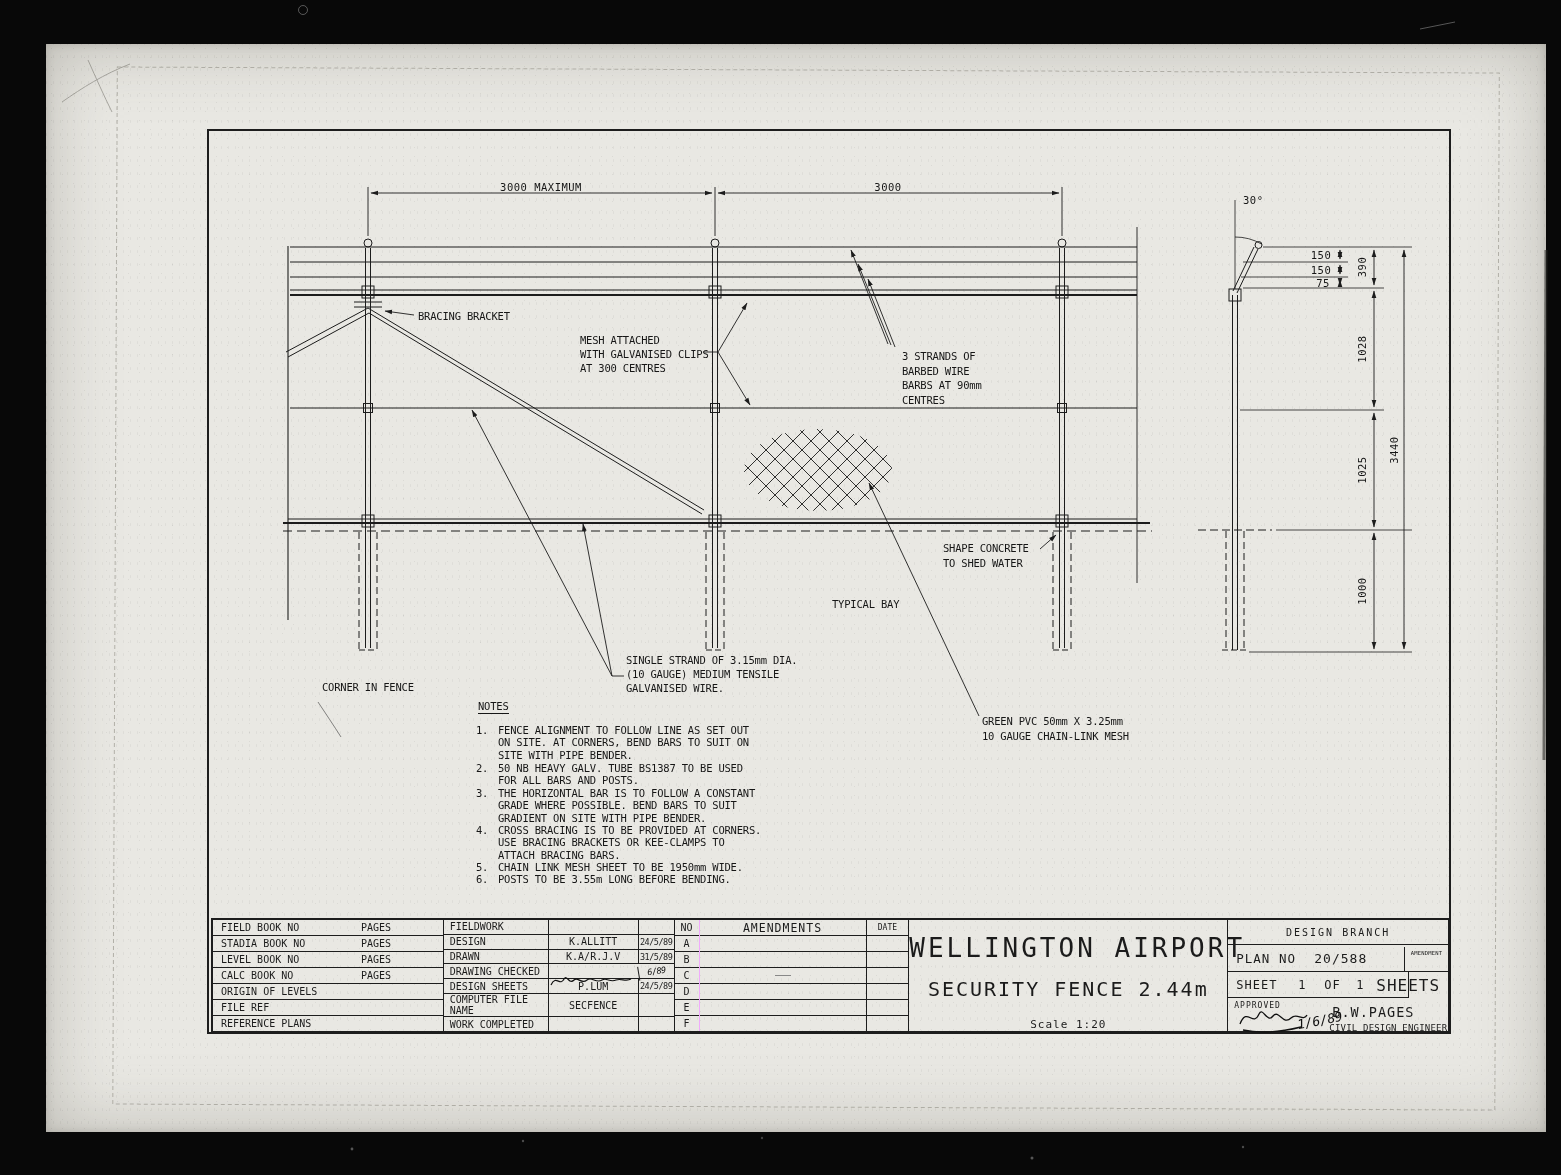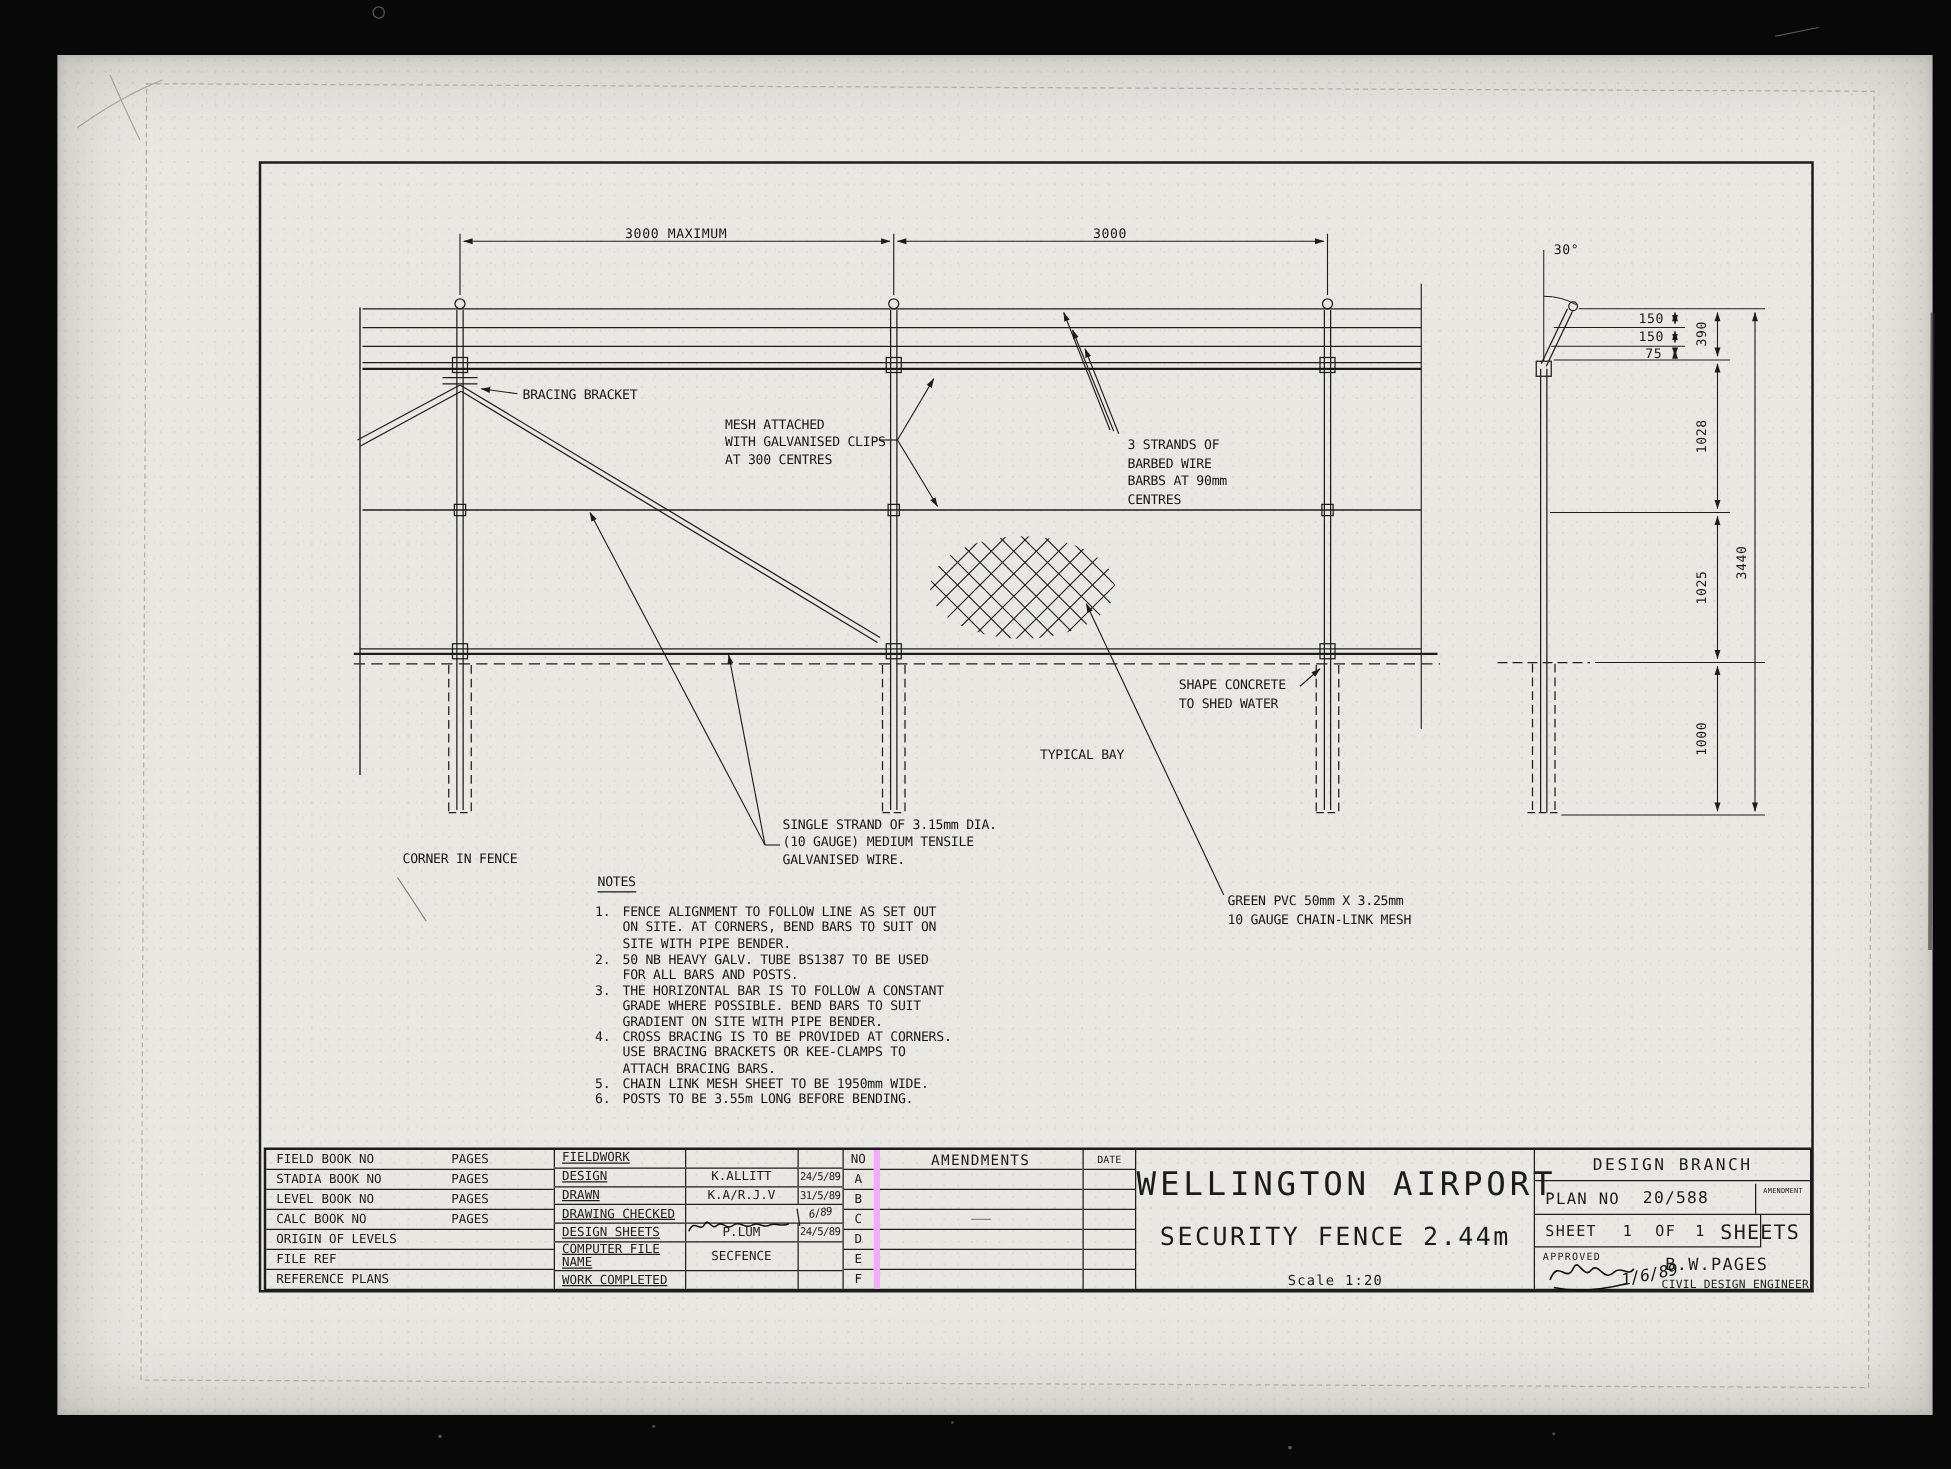--- a/index.html
+++ b/index.html
@@ -22,37 +22,37 @@
   
   #tblock{position:absolute;left:211px;top:918px;width:1239px;height:115px;z-index:5;
           display:flex;border:2px solid #1d1d1d;box-sizing:border-box;font-size:10px;}
   #tblock .sec{box-sizing:border-box;height:100%;}
   .rows7{display:flex;flex-direction:column;}
   .rows7>div{flex:1;border-bottom:1px solid #1d1d1d;display:flex;align-items:center;box-sizing:border-box;}
   .rows7>div:last-child{border-bottom:none;}
   .tb-books{width:231px;}
   .tb-books .lblc{padding-left:8px;width:140px;}
   .tb-work{width:231px;}
-  .tb-work .wl{border-left:1px solid #1d1d1d;width:105px;height:100%;display:flex;align-items:center;padding-left:6px;box-sizing:border-box;text-decoration:underline;}
+  .tb-work .wl{border-left:1px solid #1d1d1d;width:105px;height:100%;display:flex;align-items:center;padding-left:6px;box-sizing:border-box;}
   .tb-work .wn{border-left:1px solid #1d1d1d;width:90px;height:100%;display:flex;align-items:center;justify-content:center;box-sizing:border-box;position:relative;}
   .tb-work .wd{border-left:1px solid #1d1d1d;width:36px;height:100%;display:flex;align-items:center;justify-content:center;box-sizing:border-box;font-size:8.5px;letter-spacing:-.5px;}
   .tb-no{width:25px;border-left:1px solid #1d1d1d;}
   .tb-no>div{justify-content:center;}
-  .tb-amend{width:168px;border-left:5px solid #f0abfc;}
+  .tb-amend{width:168px;border-left:1px solid #f0abfc;}
   .tb-amend>div{justify-content:center;}
   .tb-amend .hd{font-size:11.5px;letter-spacing:1px;}
   .tb-date2{width:43px;border-left:1px solid #1d1d1d;}
   .tb-date2>div{justify-content:center;font-size:8px;}
   .tb-title{width:319px;border-left:1px solid #1d1d1d;position:relative;text-align:center;}
   .tb-title .t1{margin-top:13px;font-size:26px;letter-spacing:3px;white-space:nowrap;}
   .tb-title .t2{margin-top:14px;font-size:20px;letter-spacing:2px;white-space:nowrap;}
   .tb-title .sc{margin-top:17px;font-size:11px;letter-spacing:1px;}
   .tb-branch{width:222px;border-left:1px solid #1d1d1d;display:flex;flex-direction:column;position:relative;}
   .br-head{height:25px;border-bottom:1px solid #1d1d1d;display:flex;align-items:center;justify-content:center;
-           font-size:13px;letter-spacing:2px;box-sizing:border-box;}
+           font-size:10px;letter-spacing:2px;box-sizing:border-box;}
   .br-plan{height:27px;border-bottom:1px solid #1d1d1d;display:flex;align-items:center;box-sizing:border-box;position:relative;}
   .br-plan .pl{padding-left:8px;font-size:12.5px;letter-spacing:1px;}
   .br-plan .pn{position:absolute;left:86px;font-size:13px;letter-spacing:1px;}
   .br-amend{position:absolute;right:0;top:2px;height:24px;width:44px;border-left:1px solid #1d1d1d;
             display:flex;align-items:flex-start;justify-content:center;font-size:5.5px;letter-spacing:.2px;padding-top:3px;box-sizing:border-box;}
   .br-sheet{height:26px;position:relative;display:flex;align-items:center;box-sizing:border-box;font-size:12px;letter-spacing:1px;}
   .br-sheet:after{content:"";position:absolute;left:0;bottom:0;width:180px;border-bottom:1px solid #1d1d1d;}
   .br-sheet:before{content:"";position:absolute;left:180px;top:0;height:100%;border-left:1px solid #1d1d1d;}
   .br-sheet span{position:absolute;}
   .br-approved{flex:1;position:relative;}

